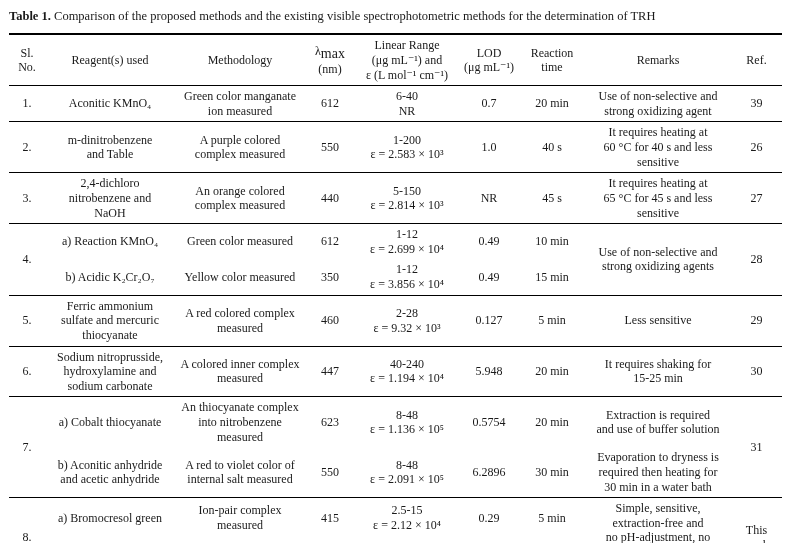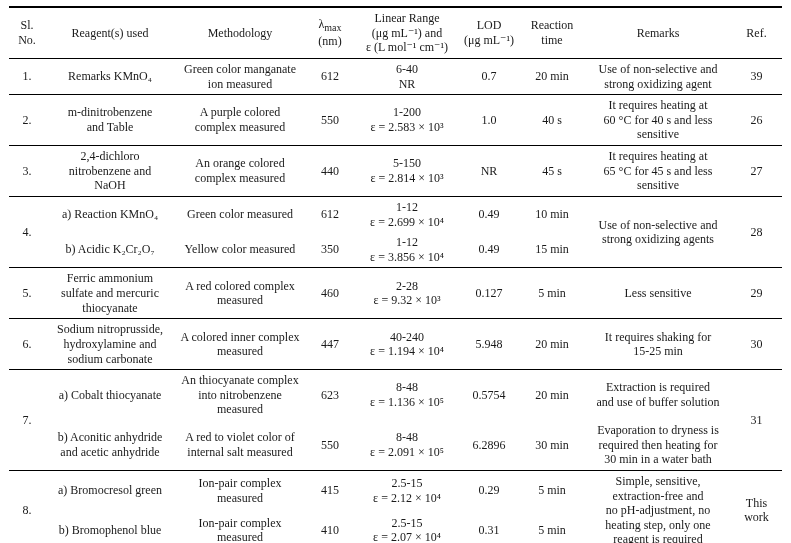--- a/index.html
+++ b/index.html
@@ -17,27 +17,30 @@
   }
   table.cmp th {
     font-weight: normal; border-top: 2px solid #000; border-bottom: 1.5px solid #000;
   }
   table.cmp th, table.cmp td {
     text-align: center; vertical-align: middle;
     padding: 3px 2px; white-space: pre-line; overflow: hidden;
   }
   td.bb { border-bottom: 1px solid #000; }
   td.bbf { border-bottom: 1.5px solid #000; }
-  sub.mx { font-size: 10px; text-align: center; }
+  sub.mx { font-size: 14px; text-align: center; }
 </style>
 </head>
 <body>
 
 <div class="page">
 
+  <div class="title">
+    <span class="bold">Table 1.</span><span> Comparison of the proposed methods and the existing visible spectrophotometric methods for the determination of TRH</span>
+  </div>
 
   <table class="cmp">
     <colgroup>
       <col style="width:36px">
         <col style="width:130px">
         <col style="width:130px">
       <col style="width:50px">
         <col style="width:104px">
         <col style="width:60px">
       <col style="width:66px">
@@ -57,21 +60,21 @@
 (μg mL⁻¹)</th>
         <th>Reaction
 time</th>
         <th>Remarks</th>
         <th>Ref.</th>
       </tr>
     </thead>
     <tbody>
       <tr>
         <td class="bb">1.</td>
-        <td class="bb">Remarks KMnO₄</td>
+        <td class="bb">Aconitic KMnO₄</td>
         <td class="bb">Green color manganate
 ion measured</td>
         <td class="bb">612</td>
         <td class="bb">6-40
 NR</td>
         <td class="bb">0.7</td>
         <td class="bb">20 min</td>
         <td class="bb">Use of non-selective and
 strong oxidizing agent</td>
         <td class="bb">39</td>

